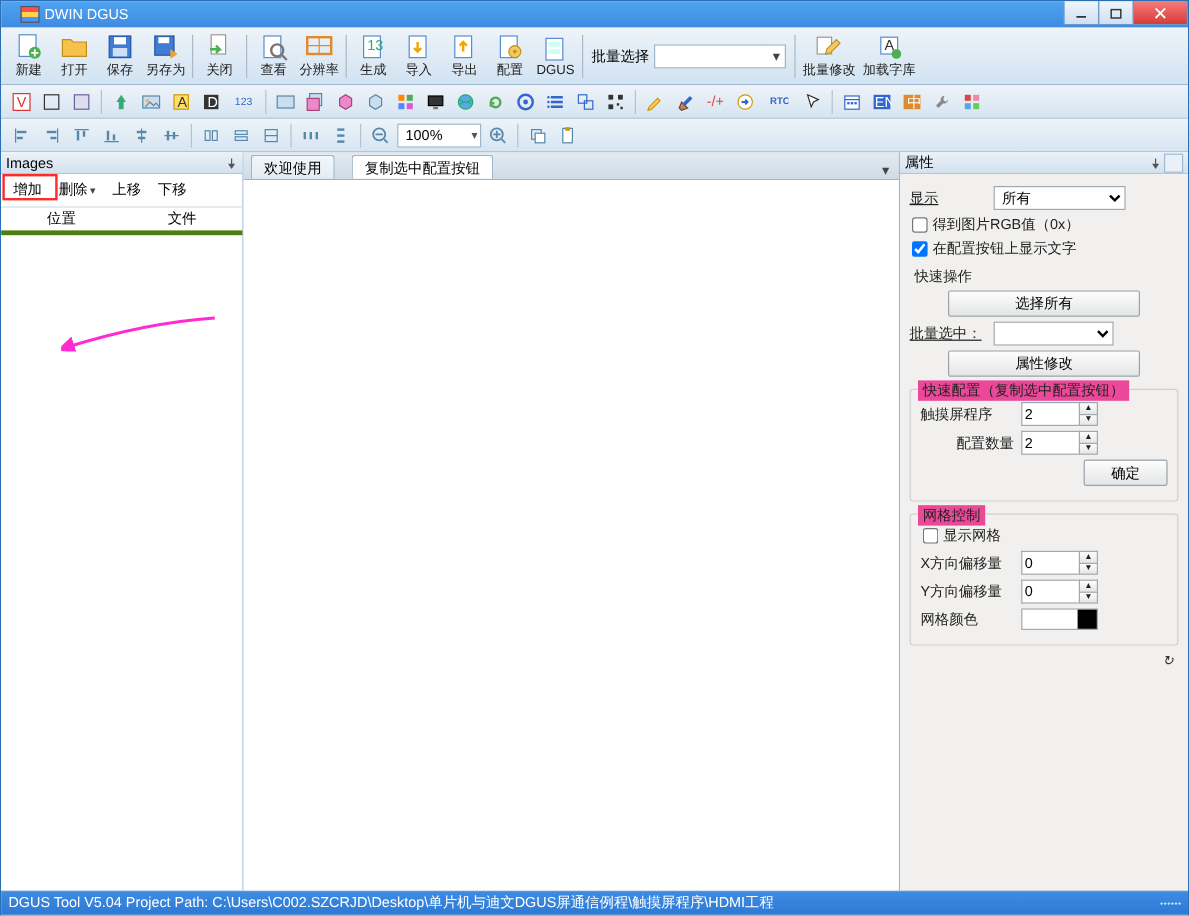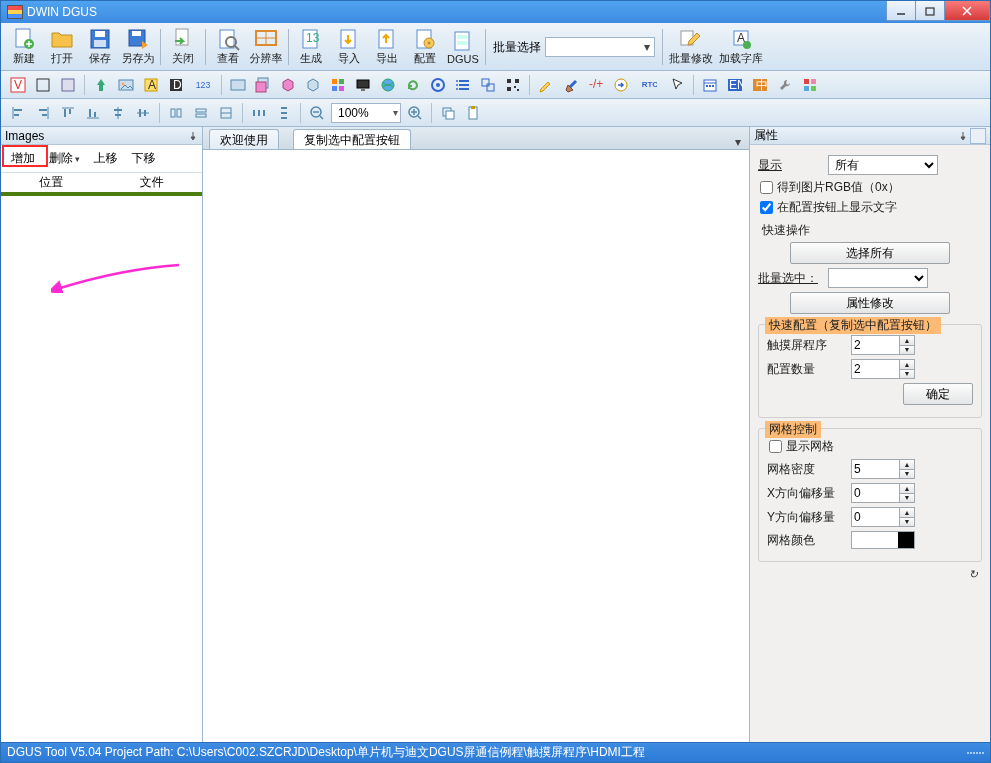--- a/index.html
+++ b/index.html
@@ -1,19 +1,19 @@
 <!DOCTYPE html>
 <html><head>
 <meta charset="utf-8">
 <style>
   * { box-sizing: border-box; margin: 0; padding: 0; font-family: "Microsoft YaHei", "Segoe UI", Tahoma, sans-serif; font-size: 12px; }
   body { background: #5ba4e5; width: 991px; height: 763px; overflow: hidden; position: relative; }
   .window { position: absolute; top: 0; left: 0; right: 0; bottom: 0; background: #fff; border: 1px solid #2a6fb5; display: flex; flex-direction: column; }
   
-  .titlebar { height: 22px; background: linear-gradient(#4fa3ef,#3e8be2); display: flex; align-items: center; color: #fff; padding-left: 6px; }
+  .titlebar { height: 22px; background: linear-gradient(#4fa3ef,#3e8be2); display: flex; align-items: center; color: #fff; padding-left: 16px; }
   .titlebar .app-icon { width: 16px; height: 14px; margin-right: 4px; background: linear-gradient(#ff4e4e 33%, #ffd24e 33% 66%, #4e90ff 66%); border: 1px solid #555; }
   .titlebar .title { flex: 1; font-weight: 500; font-size: 12px; }
   .winbtns { display: flex; align-items: flex-start; height: 100%; }
   .winbtn { width: 30px; height: 20px; display:flex; align-items:center; justify-content:center; color:#333; background: linear-gradient(#f0f5fb,#cfe0f4); border:1px solid #6c98c8; border-top:none; margin-left:-1px; }
   .winbtn.close { background: linear-gradient(#f97a7a,#d63b3b); color:#fff; width: 46px; }
   .winbtn svg { width: 10px; height: 10px; }
   
   .toolbar-big { background: linear-gradient(#eef3f8,#d2e3f2); border-bottom: 1px solid #9fb9d4; display:flex; padding: 2px 4px 0 4px; height: 48px; align-items:flex-start; }
   .bigbtn { display:flex; flex-direction:column; align-items:center; justify-content:center; width: 38px; height: 44px; cursor:pointer; }
   .bigbtn .bicon { width: 24px; height: 22px; display:flex; align-items:center; justify-content:center; }
@@ -58,21 +58,21 @@
   .row label.lab { width: 64px; text-align:left;text-decoration:underline; }
   .row label.lab-wide { width: 78px; }
   select.sel, input.txt { border:1px solid #a1a8ae; background:#fff; height:20px; font-size:12px; padding:0 2px;}
   select.sel { width:110px; }
   .chk { display:flex; align-items:center; gap:4px; margin:3px 0 3px 2px; }
   .chk input { width:13px; height:13px; }
   .btn { border:1px solid #9ba2a8; background:linear-gradient(#fdfdfd,#e4e5e6); height:22px; cursor:pointer; border-radius:2px;}
   .btn-wide { width: 160px; margin: 3px auto; display:block;}
   .btn-med { width: 70px; }
   .group { border:1px solid #cfd0d0; border-radius:3px; padding:6px 8px 8px 8px; margin-top:10px; position:relative; background:#f1f0ef;}
-  .group > .gtitle { position:absolute; top:-8px; left:6px; background:#fdba74; padding:0 4px; font-size:12px;}
+  .group > .gtitle { position:absolute; top:-8px; left:6px; background:#ec4899; padding:0 4px; font-size:12px;}
   .spin { display:flex; width:64px;}
   .spin input { width:48px; height:20px; border:1px solid #a1a8ae; border-right:none; padding:0 2px;}
   .spin .spbtns { width:16px; display:flex; flex-direction:column;}
   .spin .spbtns div { flex:1; border:1px solid #a1a8ae; background:linear-gradient(#fdfdfd,#e4e5e6); font-size:7px; display:flex; align-items:center; justify-content:center; cursor:pointer; line-height:1;}
   .spin .spbtns div:first-child{border-bottom:none;}
   .color-swatch { width:64px; height:18px; border:1px solid #a1a8ae; background:#fff; position:relative;}
   .color-swatch::after{content:""; position:absolute; right:0; top:0; bottom:0; width:16px; background:#000;}
   .rp-refresh { margin-left:auto; margin-right:4px; margin-top:6px; font-size:11px; color:#333; cursor:pointer; font-style: italic; }
   
   .statusbar { height:20px; background:linear-gradient(#3e8be2,#2d7ad5); color:#fff; font-size:11px; display:flex; align-items:center; padding:0 6px; border-top:1px solid #2a6fb5;}
@@ -645,50 +645,40 @@
               <label class="lab-wide">触摸屏程序</label>
             <div class="spin">
                 <input value="2" style="">
                 <div class="spbtns">
                   <div>▲</div>
                   <div>▼</div>
                 </div>
               </div>
           </div>
           <div class="row">
-              <label class="lab-wide" style="text-align:left">配置数量</label>
+              <label class="lab-wide" style="text-align:right">配置数量</label>
             <div class="spin">
                 <input value="2" style="">
                 <div class="spbtns">
                   <div>▲</div>
                   <div>▼</div>
                 </div>
               </div>
           </div>
           <div class="row" style="justify-content:flex-end">
               <button class="btn btn-med">确定</button>
             </div>
         </div>
 
         <div class="group">
           <span class="gtitle">网格控制</span>
           <label class="chk">
               <input type="checkbox" style="">
               <span>显示网格</span>
             </label>
-          <div class="row">
-              <label class="lab-wide">网格密度</label>
-            <div class="spin">
-                <input value="5" style="">
-                <div class="spbtns">
-                  <div>▲</div>
-                  <div>▼</div>
-                </div>
-              </div>
-          </div>
           <div class="row">
               <label class="lab-wide">X方向偏移量</label>
             <div class="spin">
                 <input value="0" style="">
                 <div class="spbtns">
                   <div>▲</div>
                   <div>▼</div>
                 </div>
               </div>
           </div>

